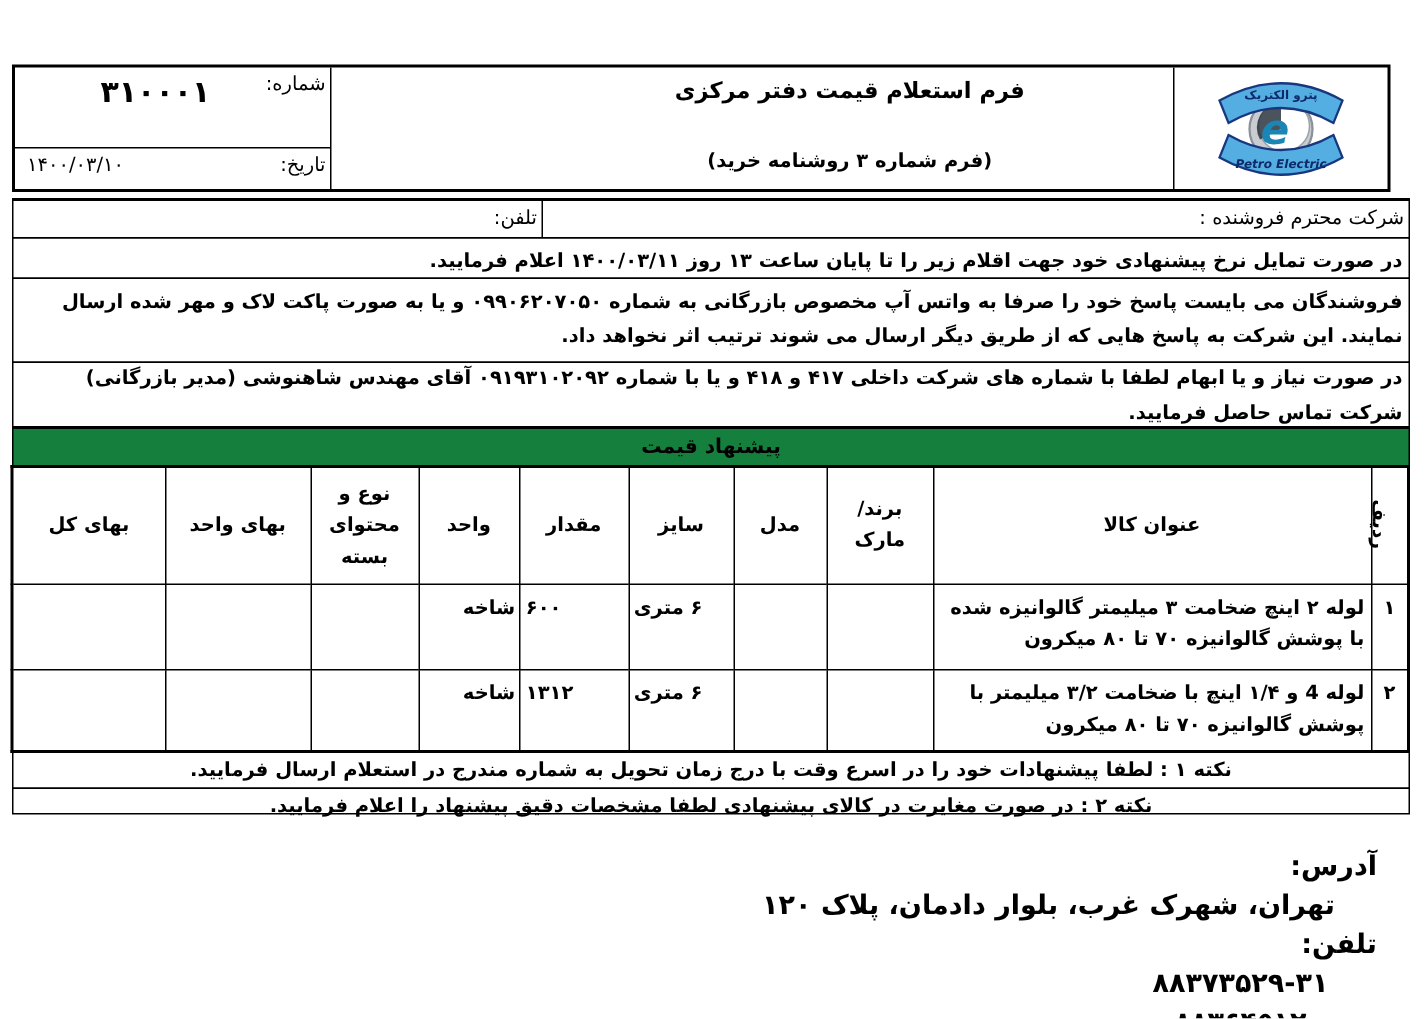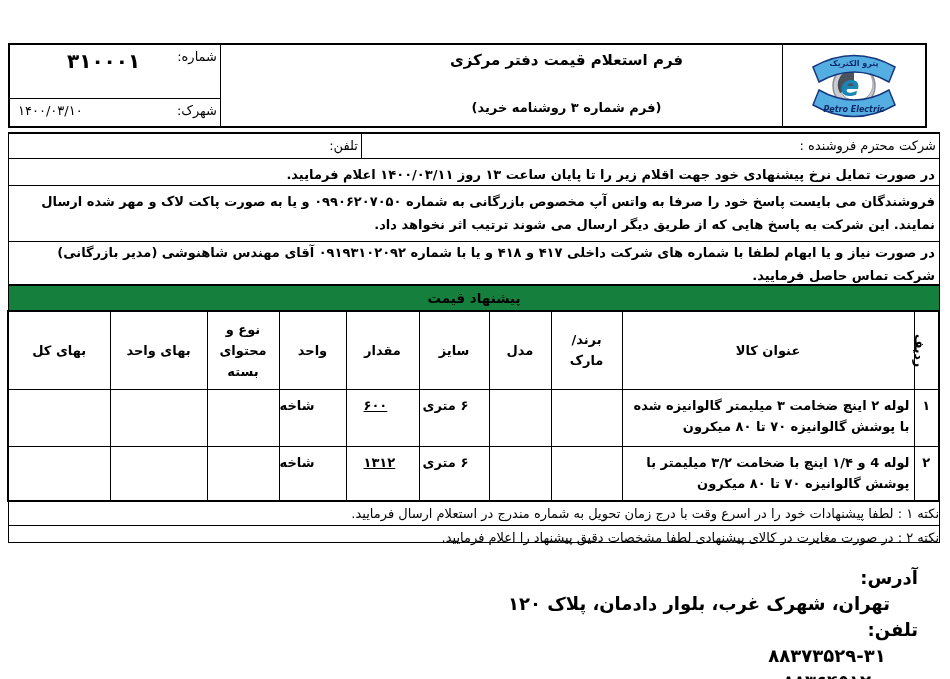--- a/index.html
+++ b/index.html
@@ -39,26 +39,26 @@
   table.items { border-collapse:collapse; width:932px; margin-top:-1px; table-layout:fixed; direction:rtl; }
   table.items { border:2px solid #000; }
   table.items th, table.items td { border:1px solid #000; font-size:13px; vertical-align:middle; }
   table.items th { font-weight:bold; text-align:center; height:78px; line-height:21px; padding:2px; }
   table.items td { vertical-align:top; padding-top:5px; font-weight:bold; line-height:21px; }
   tr.r1 td { height:57px; }
   tr.r2 td { height:55px; }
   td.c-row { text-align:center; }
   td.c-title { text-align:right; padding-right:4px; padding-left:10px; }
   td.c-size { text-align:left; padding-left:3px; }
-  td.c-qty { text-align:left; padding-left:17px;text-decoration:underline; }
-  td.c-unit { text-align:left; padding-right:2px; }
+  td.c-qty { text-align:left; padding-left:4px; }
+  td.c-unit { text-align:right; padding-right:2px; }
   th.h-radif { padding:0; }
   .vtext { display:inline-block; transform:rotate(90deg); white-space:nowrap; font-size:12.5px; }
 
-  .noterow { text-align:right; font-weight:normal; padding-top:4px; }
+  .noterow { text-align:center; font-weight:bold; padding-top:4px; }
   .noterow.n1 { height:25px; }
   .noterow.n2 { height:18px; }
 
   
   .footer { margin-top:24px; font-size:18px; direction:rtl;font-weight:bold; }
   .f-line { height:26px; }
   .f-label { text-align:right; padding-left:0; padding-right:22px; }
   .f-addr { padding-right:50px; }
   .f-phones { margin-right:48px; width:130px; text-align:center; }
   .ltr { direction:ltr; unicode-bidi:embed; }
@@ -88,21 +88,21 @@
       <div class="hdr-title">
         <div class="t1">فرم استعلام قیمت دفتر مرکزی</div>
         <div class="t2">(فرم شماره ۳ روشنامه خرید)</div>
       </div>
       <div class="hdr-meta">
         <div class="meta-row r1">
           <span>شماره:</span>
           <span class="meta-val-num">۳۱۰۰۰۱</span>
         </div>
         <div class="meta-row r2">
-          <span>شهرک:</span>
+          <span>تاریخ:</span>
           <span class="meta-val-date">۱۴۰۰/۰۳/۱۰</span>
         </div>
       </div>
     </div>
 
     <div class="rowbox vendor-row first-after-hdr">
       <div class="vendor-cell">شرکت محترم فروشنده :</div>
       <div class="phone-cell">تلفن:</div>
     </div>
 

